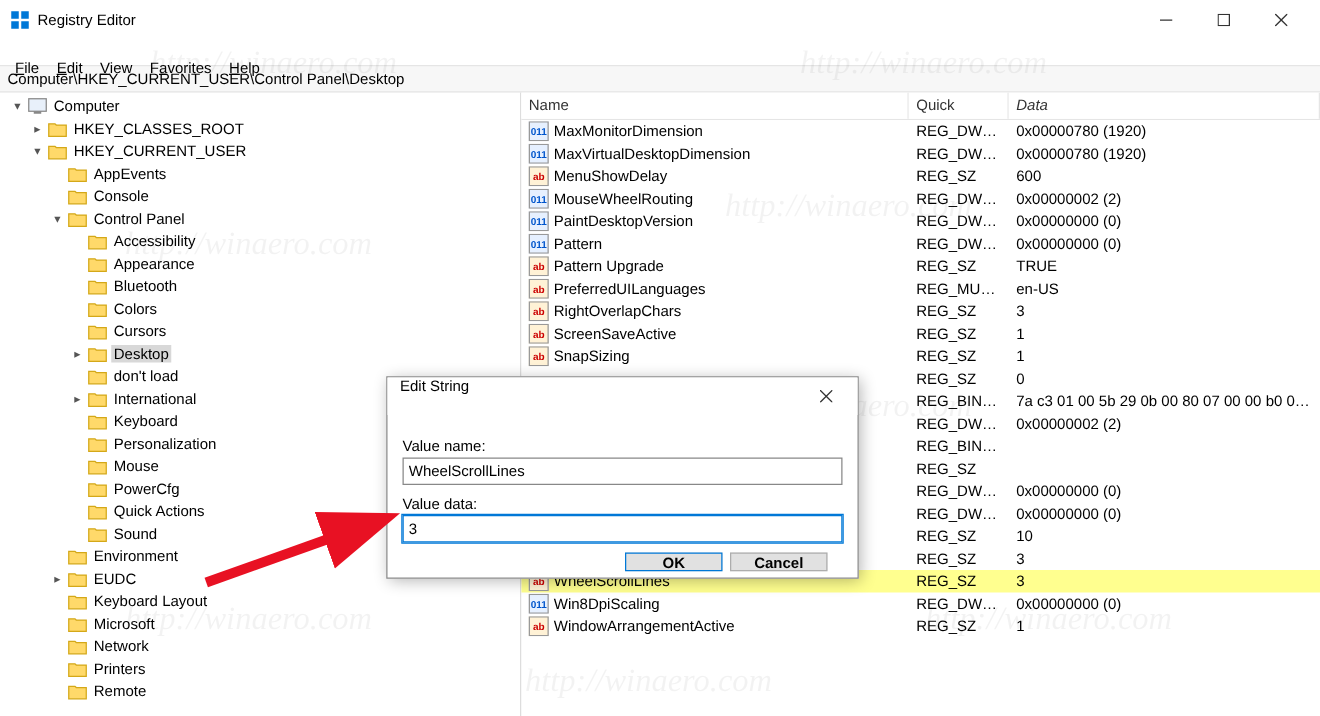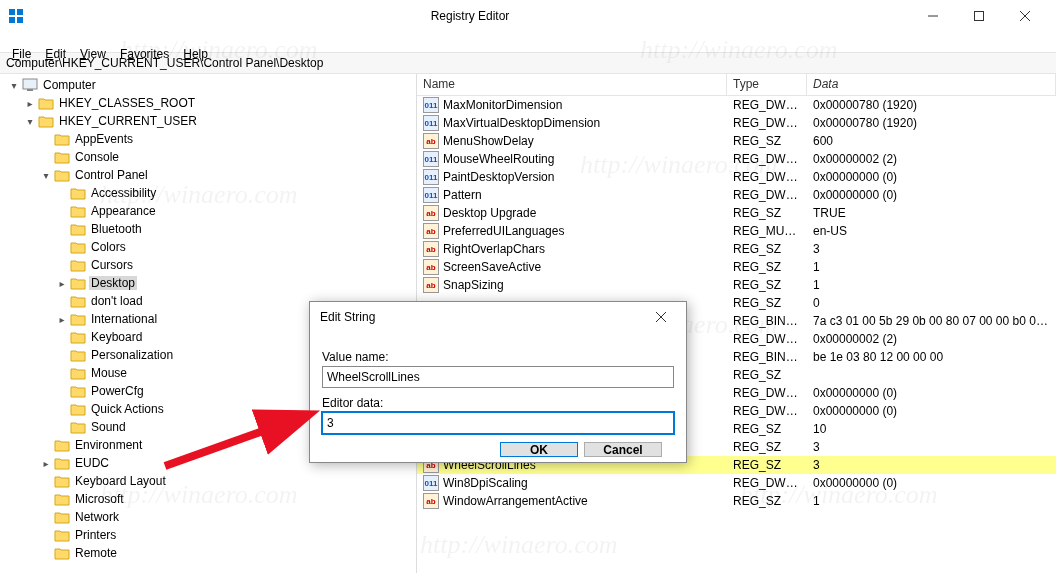--- a/index.html
+++ b/index.html
@@ -1,18 +1,18 @@
 <!DOCTYPE html>
 <html><head>
 <meta charset="utf-8">
 <style>
 * { margin: 0; padding: 0; box-sizing: border-box; font-family: "Segoe UI", Tahoma, sans-serif; font-size: 12px; }
 body { background: #fff; width: 1056px; height: 573px; overflow: hidden; position: relative; }
 
-.titlebar { height: 30px; display: flex; align-items: center; padding: 16px 8px; background: #fff; text-align: center; }
+.titlebar { height: 30px; display: flex; align-items: center; padding: 16px 8px; background: #fff; }
 .titlebar .icon { width: 16px; height: 16px; margin-right: 6px; }
 .titlebar .title { flex: 1; color: #000; }
 .titlebar .win-btn { width: 46px; height: 30px; display: flex; align-items: center; justify-content: center; color: #333; }
 
 .menubar { height: 20px; display: flex; align-items: center; padding: 0 6px; gap: 2px; }
 .menubar .menu-item { padding: 2px 6px; margin-top: 24px; }
 .menubar .menu-item u { text-decoration: underline; }
 
 .addressbar { height: 22px; border-top: 1px solid #e5e5e5; border-bottom: 1px solid #e5e5e5; padding: 2px 6px; display: flex; align-items: center; background: #f7f7f7; }
 
@@ -41,21 +41,21 @@
 .list-row.highlighted { background: #ffff8f; }
 .list-row .cell { padding: 0 6px; white-space: nowrap; overflow: hidden; text-overflow: ellipsis; }
 .list-row .name-cell { width: 310px; display: flex; align-items: center; }
 .list-row .type-cell { width: 80px; }
 .list-row .data-cell { flex: 1; }
 .value-icon { width: 16px; height: 16px; margin-right: 4px; display: inline-flex; align-items: center; justify-content: center; border: 1px solid #999; font-size: 8px; font-weight: bold; }
 .value-icon.ab { background: #fff2d6; color: #c00; }
 .value-icon.bin { background: #e6f0ff; color: #0055cc; }
 
 .dialog { position: absolute; left: 309px; top: 301px; width: 378px; height: 162px; background: #fff; border: 1px solid #888; box-shadow: 2px 2px 12px rgba(0,0,0,0.3); z-index: 100; }
-.dialog-title { height: 30px; display: flex; align-items: center; padding: 0 10px; background: #fff; }
+.dialog-title { height: 30px; display: flex; padding: 0 10px; background: #fff; }
 .dialog-title .t { flex: 1; }
 .dialog-title .close { width: 30px; height: 30px; display: flex; align-items: center; justify-content: center; font-size: 14px; }
 .dialog-body { padding: 6px 12px; }
 .dialog-body .lbl { margin-top: 12px; margin-bottom: 2px; }
 .dialog-body input { width: 100%; height: 22px; border: 1px solid #888; padding: 2px 4px; }
 .dialog-body input.focused { border: 1px solid #0078d7; outline: 1px solid #0078d7; }
 .dialog-buttons { display: flex; justify-content: flex-end; gap: 6px; padding: 8px 12px 0 12px; }
 .dialog-buttons button { width: 78px; height: 15px; border: 1px solid #adadad; background: #e1e1e1; font-weight: bold; }
 .dialog-buttons button.default { border: 1px solid #0078d7; }
 
@@ -376,21 +376,21 @@
           <svg class="folder-svg" viewBox="0 0 16 14">
             <path d="M1 3 L6 3 L7 4 L15 4 L15 13 L1 13 Z" fill="#ffd96a" stroke="#d4a818"></path>
           </svg>
         </span>
         <span class="label">Remote</span>
       </div>
     </div>
   <div class="list-pane">
     <div class="list-header">
       <div class="col col-name">Name</div>
-      <div class="col col-type">Type</div>
+      <div class="col col-type">Quick</div>
       <div class="col col-data">Data</div>
     </div>
     <div class="list-body" id="list">
         <div class="list-row">
           <div class="cell name-cell">
             <span class="value-icon bin">011</span>
             <span>MaxMonitorDimension</span>
           </div>
           <div class="cell type-cell">REG_DWORD</div>
           <div class="cell data-cell">0x00000780 (1920)</div>
@@ -431,21 +431,21 @@
           <div class="cell name-cell">
             <span class="value-icon bin">011</span>
             <span>Pattern</span>
           </div>
           <div class="cell type-cell">REG_DWORD</div>
           <div class="cell data-cell">0x00000000 (0)</div>
         </div>
         <div class="list-row">
           <div class="cell name-cell">
             <span class="value-icon ab">ab</span>
-            <span>Desktop Upgrade</span>
+            <span>Pattern Upgrade</span>
           </div>
           <div class="cell type-cell">REG_SZ</div>
           <div class="cell data-cell">TRUE</div>
         </div>
         <div class="list-row">
           <div class="cell name-cell">
             <span class="value-icon ab">ab</span>
             <span>PreferredUILanguages</span>
           </div>
           <div class="cell type-cell">REG_MULTI...</div>
@@ -494,21 +494,20 @@
             <span></span>
           </div>
           <div class="cell type-cell">REG_DWORD</div>
           <div class="cell data-cell">0x00000002 (2)</div>
         </div>
         <div class="list-row">
           <div class="cell name-cell">
             <span></span>
           </div>
           <div class="cell type-cell">REG_BINARY</div>
-          <div class="cell data-cell">be 1e 03 80 12 00 00 00</div>
         </div>
         <div class="list-row">
           <div class="cell name-cell">
             <span></span>
           </div>
           <div class="cell type-cell">REG_SZ</div>
           <div class="cell data-cell"></div>
         </div>
         <div class="list-row">
           <div class="cell name-cell">
@@ -573,21 +572,21 @@
     <div class="close">
       <svg width="10" height="10">
           <line x1="0" y1="0" x2="10" y2="10" stroke="#333"></line>
           <line x1="10" y1="0" x2="0" y2="10" stroke="#333"></line>
         </svg>
     </div>
   </div>
   <div class="dialog-body">
     <div class="lbl">Value name:</div>
     <input type="text" readonly="" value="WheelScrollLines" style="">
-    <div class="lbl" style="margin-top:8px">Editor data:</div>
+    <div class="lbl" style="margin-top:8px">Value data:</div>
     <input type="text" class="focused" value="3" style="">
     <div class="dialog-buttons">
       <button class="default">OK</button>
       <button>Cancel</button>
     </div>
   </div>
 </div>
 
 <svg class="arrow" width="170" height="100">
   <defs>

